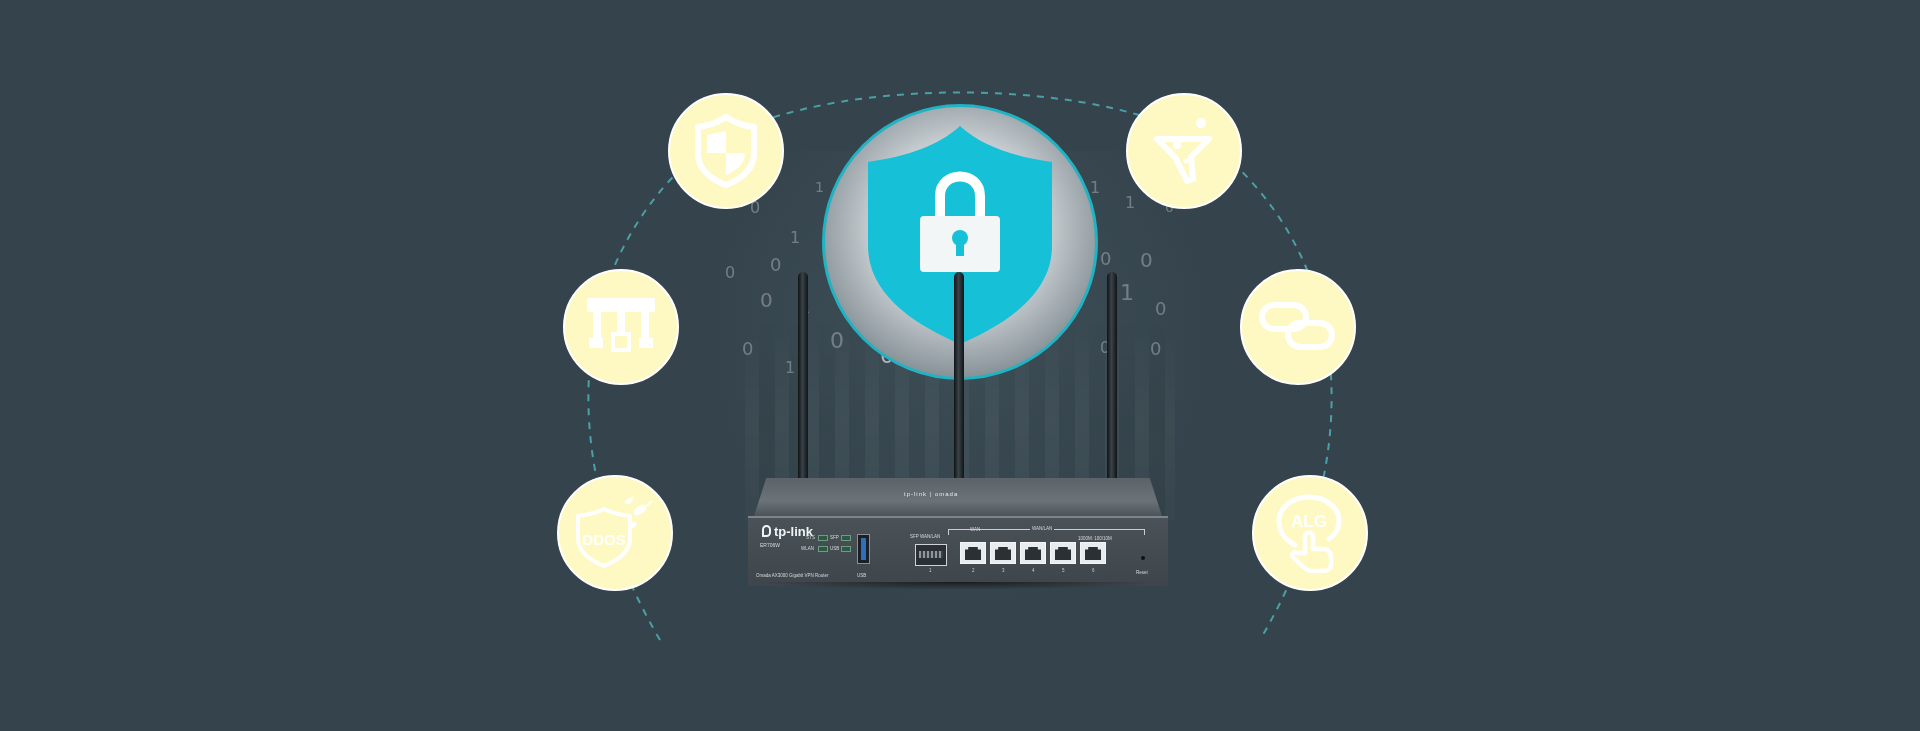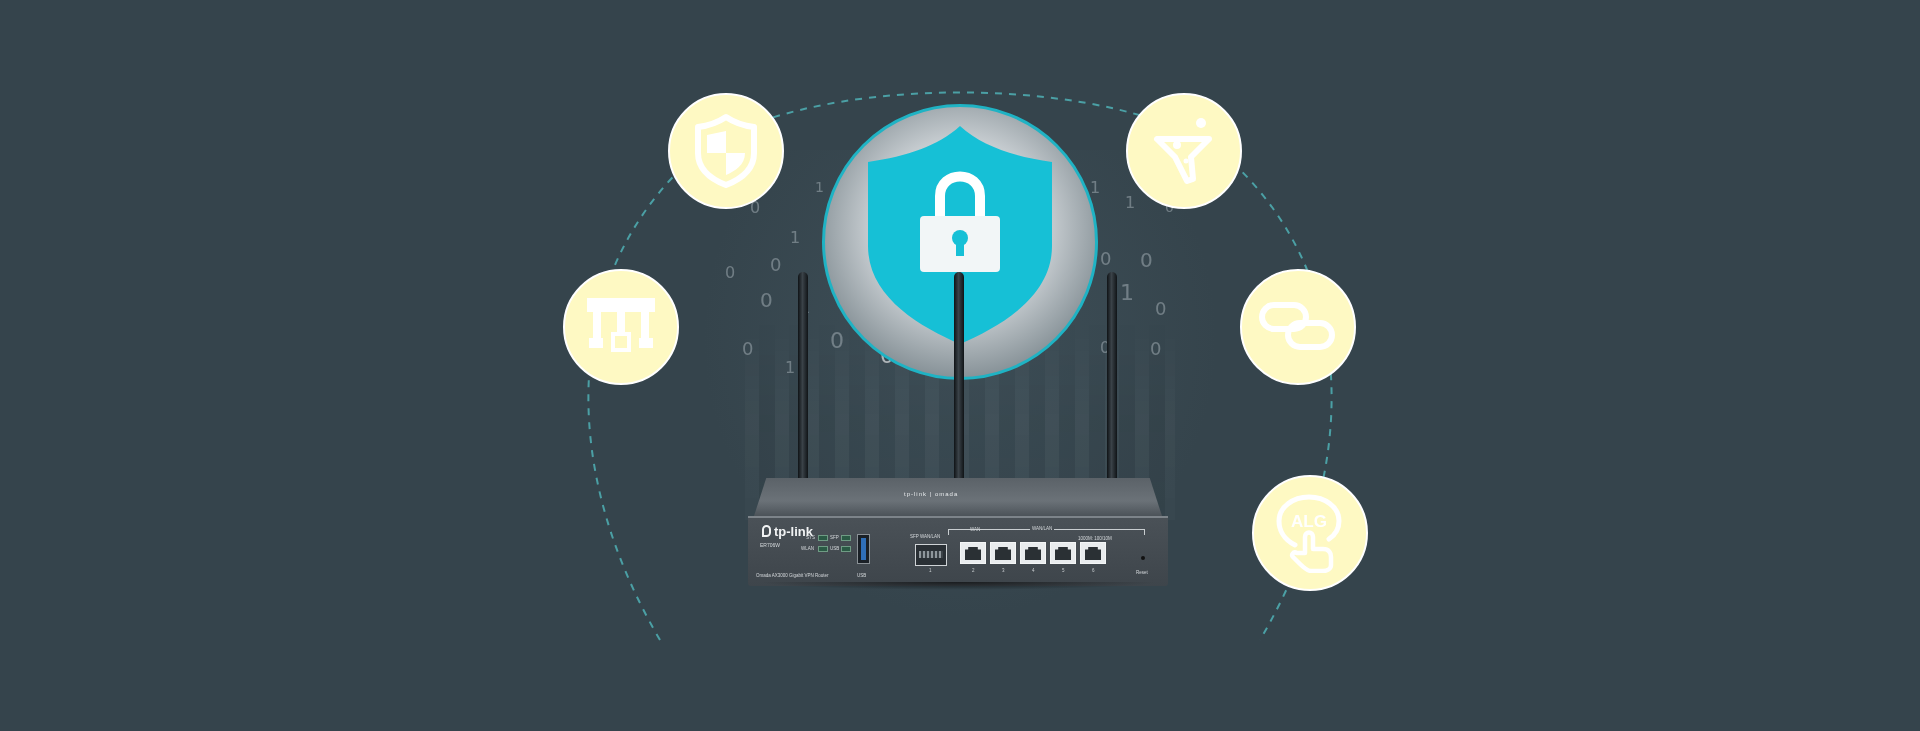--- a/index.html
+++ b/index.html
@@ -191,20 +191,31 @@
       <rect x="2" y="2" width="68" height="14" fill="#fff"></rect>
       <rect x="8" y="16" width="8" height="28" fill="#fff"></rect>
       <rect x="32" y="16" width="8" height="22" fill="#fff"></rect>
       <rect x="56" y="16" width="8" height="28" fill="#fff"></rect>
       <rect x="4" y="42" width="14" height="10" fill="#fff"></rect>
       <rect x="54" y="42" width="14" height="10" fill="#fff"></rect>
       <rect x="28" y="38" width="16" height="16" fill="none" stroke="#fff" stroke-width="4"></rect>
     </svg>
   </div>
 
+  <div class="feature" style="left:557px;top:475px;">
+    <svg width="86" height="72" viewBox="0 0 86 72">
+      <path d="M32 12 C 24 16, 14 18, 6 19 L 6 42 C 6 56, 20 64, 32 69 C 44 64, 58 56, 58 42 L 58 19 C 50 18, 40 16, 32 12 Z" fill="none" stroke="#fff" stroke-width="4" stroke-linejoin="round"></path>
+      <text x="32" y="48" text-anchor="middle" fill="#fff" font-family="Liberation Sans, sans-serif" font-weight="bold" font-size="15">DDOS</text>
+      <ellipse cx="68" cy="13" rx="7" ry="4" transform="rotate(-35 68 13)" fill="#fff"></ellipse>
+      <ellipse cx="57" cy="4" rx="4" ry="2.5" transform="rotate(-35 57 4)" fill="#fff"></ellipse>
+      <ellipse cx="61" cy="28" rx="4" ry="2.5" transform="rotate(-35 61 28)" fill="#fff"></ellipse>
+      <line x1="74" y1="9" x2="80" y2="4" stroke="#fff" stroke-width="2"></line>
+      <line x1="60" y1="1" x2="64" y2="-2" stroke="#fff" stroke-width="2"></line>
+    </svg>
+  </div>
 
   <div class="feature" style="left:1126px;top:93px;">
     <svg width="66" height="76" viewBox="0 0 66 76">
       <path d="M6 26 L58 26 L40 44 L42 66 L36 68 L24 44 Z" fill="none" stroke="#fff" stroke-width="6" stroke-linejoin="round"></path>
       <circle cx="50" cy="10" r="5" fill="#fff"></circle>
       <circle cx="26" cy="32" r="4" fill="#fff"></circle>
       <circle cx="35" cy="48" r="2.5" fill="#fff"></circle>
     </svg>
   </div>
 

